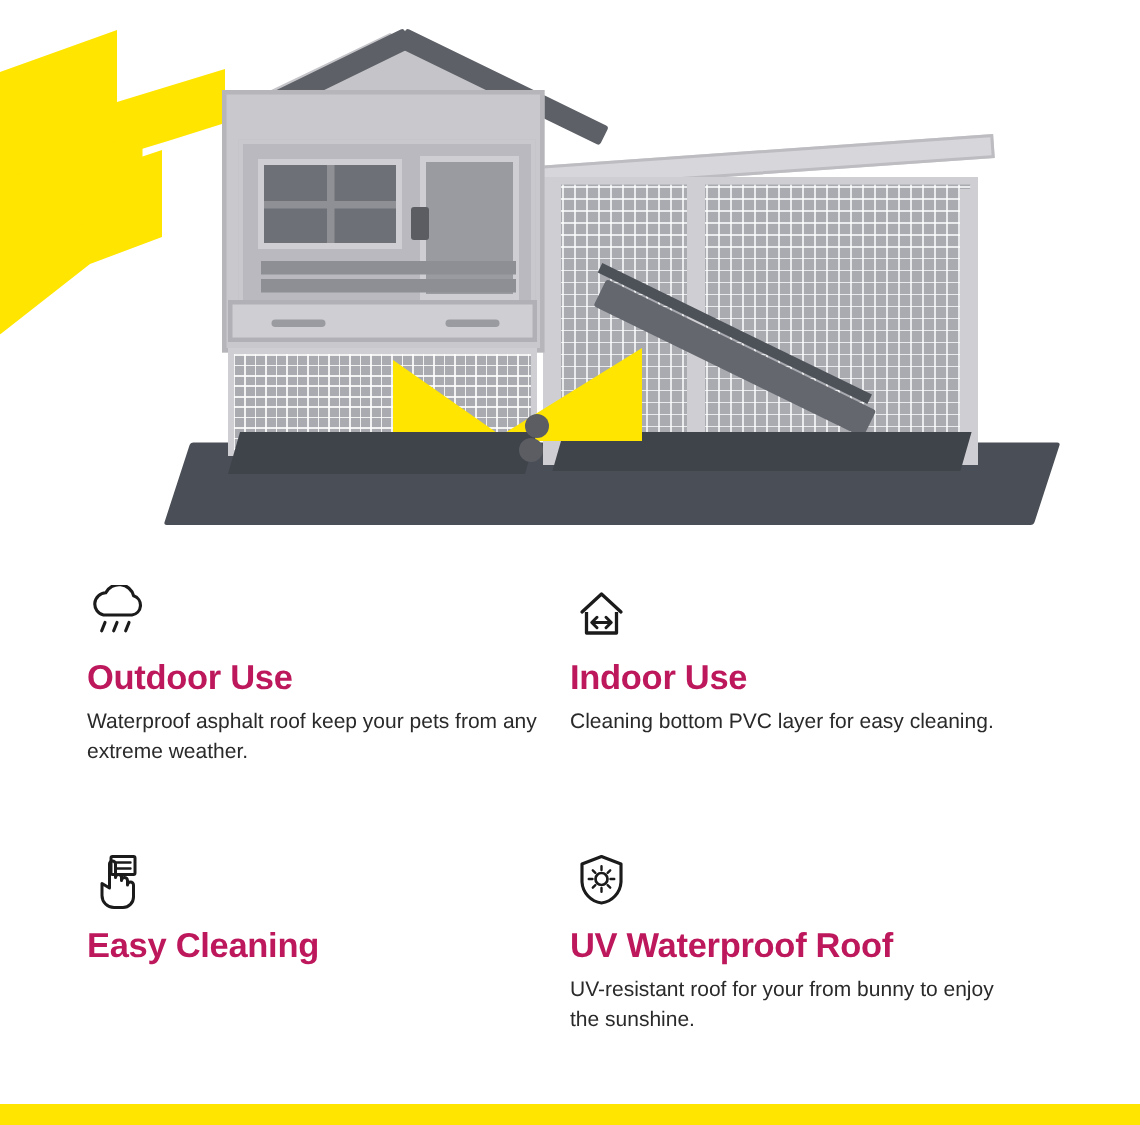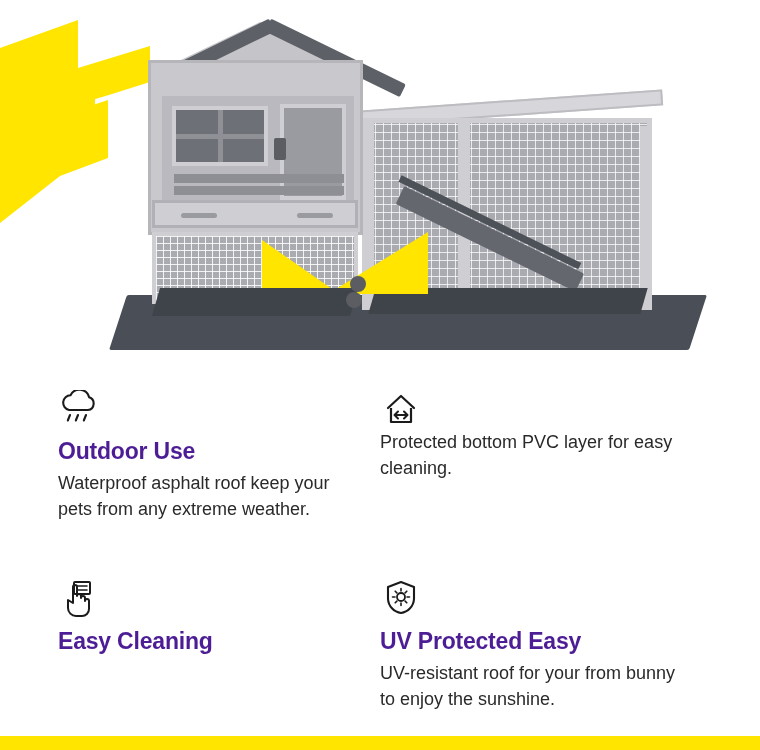--- a/index.html
+++ b/index.html
@@ -302,26 +302,26 @@
     padding-right: 22px;
   }
   .feature-icon {
     height: 46px;
     display: flex;
     align-items: flex-end;
   }
   .feature-title {
     font-size: 23px;
     font-weight: bold;
-    color: #4c1d95;
+    color: #be185d;
     margin: 8px 0 6px 0;
     letter-spacing: -0.2px;
   }
   .feature-desc {
-    font-size: 18px;
+    font-size: 14px;
     line-height: 1.42;
     color: #2a2a2a;
     max-width: 320px;
   }
   .row-1 { margin-top: 6px; }
   .row-2 { margin-top: 52px; }
 
   .footer-bar {
     position: absolute;
     left: 0;
@@ -404,21 +404,22 @@
     </div>
 
     <div class="feature">
       <div class="feature-icon">
         <svg width="44" height="40" viewBox="0 0 44 40">
           <path d="M8 18 L21 6 L34 18" fill="none" stroke="#1b1b1b" stroke-width="2.2" stroke-linejoin="round" stroke-linecap="round"></path>
           <path d="M11 18 L11 32 L31 32 L31 18" fill="none" stroke="#1b1b1b" stroke-width="2.2" stroke-linejoin="round"></path>
           <path d="M15 25 L27 25 M24 21.5 L27.5 25 L24 28.5 M18 21.5 L14.5 25 L18 28.5" fill="none" stroke="#1b1b1b" stroke-width="2" stroke-linecap="round" stroke-linejoin="round"></path>
         </svg>
       </div>
-      <div class="feature-desc">Protected bottom PVC layer for easy cleaning.</div>
+      <div class="feature-title">Indoor Use</div>
+      <div class="feature-desc">Cleaning bottom PVC layer for easy cleaning.</div>
     </div>
 
   </div>
 
   <div class="feature-row row-2">
 
     <div class="feature">
       <div class="feature-icon">
         <svg width="44" height="42" viewBox="0 0 44 42">
           <rect x="16" y="4" width="16" height="12" fill="none" stroke="#1b1b1b" stroke-width="2" rx="1"></rect>
@@ -430,20 +431,20 @@
     </div>
 
     <div class="feature">
       <div class="feature-icon">
         <svg width="44" height="42" viewBox="0 0 44 42">
           <path d="M21 4 L34 9 L34 21 a15 15 0 0 1 -13 14 a15 15 0 0 1 -13 -14 L8 9 z" fill="none" stroke="#1b1b1b" stroke-width="2.1" stroke-linejoin="round"></path>
           <circle cx="21" cy="19" r="4" fill="none" stroke="#1b1b1b" stroke-width="1.8"></circle>
           <path d="M21 10.5 L21 13 M21 25 L21 27.5 M12.5 19 L15 19 M27 19 L29.5 19 M15.2 13.2 L16.9 14.9 M25.1 23.1 L26.8 24.8 M26.8 13.2 L25.1 14.9 M16.9 23.1 L15.2 24.8" stroke="#1b1b1b" stroke-width="1.6" stroke-linecap="round"></path>
         </svg>
       </div>
-      <div class="feature-title">UV Protected Easy</div>
+      <div class="feature-title">UV Waterproof Roof</div>
       <div class="feature-desc">UV-resistant roof for your from bunny to enjoy the sunshine.</div>
     </div>
 
   </div>
 </div>
 
 <div class="footer-bar"></div>
 
 </body></html>

